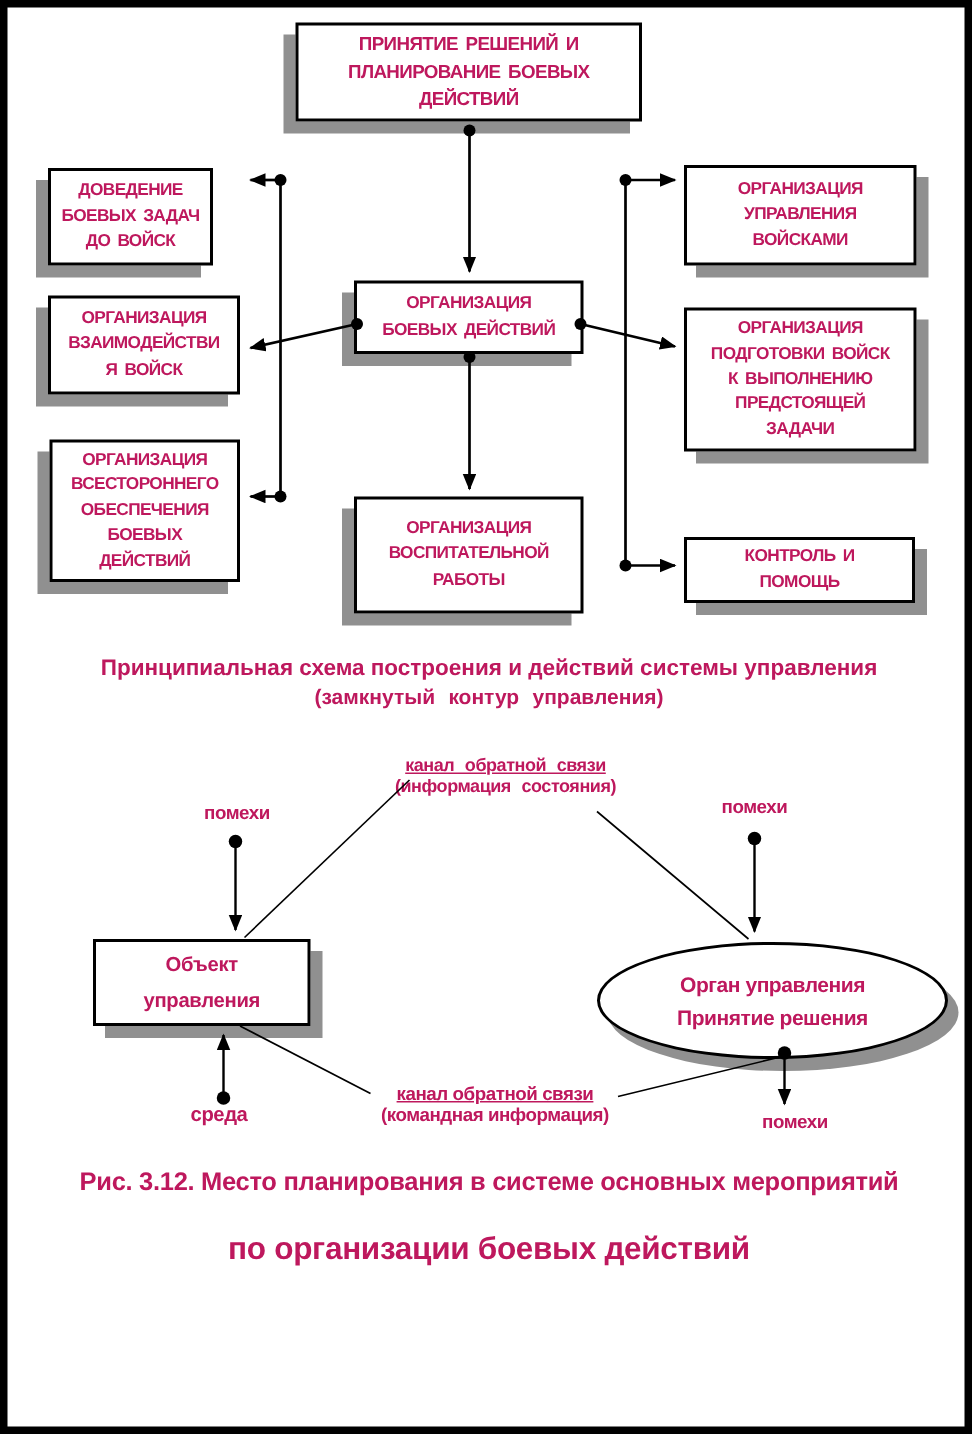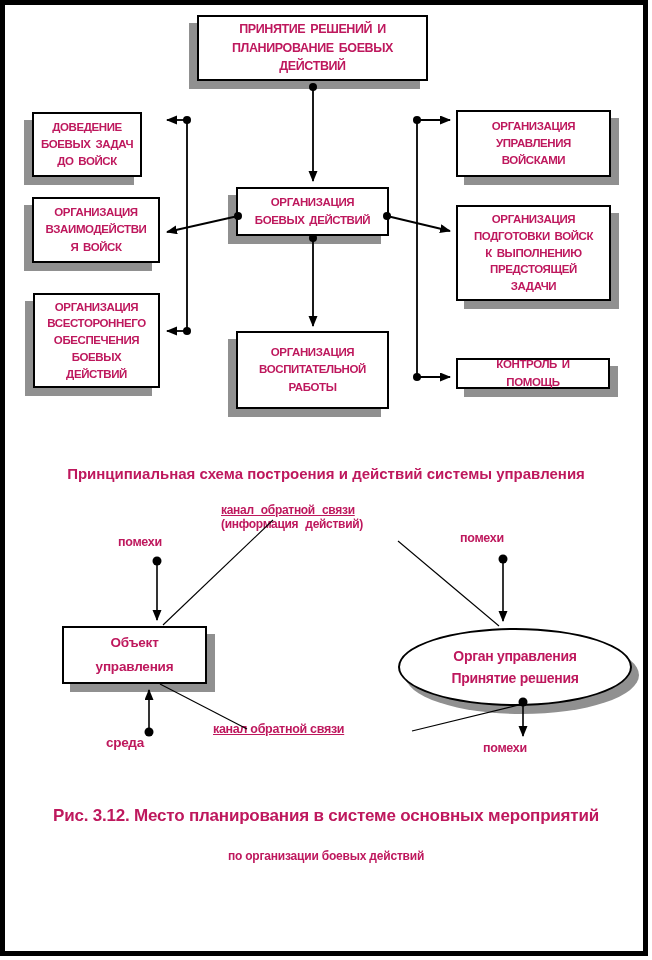--- a/index.html
+++ b/index.html
@@ -12,23 +12,23 @@
         display:flex;align-items:center;justify-content:center;text-align:center;
         font-weight:bold;white-space:pre-line;line-height:1.5;
         font-size:11.5px;letter-spacing:-0.4px;word-spacing:2px;}
   .sh-l{box-shadow:-8px 8px 0 #909090;}
   .sh-r{box-shadow:8px 8px 0 #909090;}
   .ellipse{position:absolute;background:#fff;border:2px solid #000;border-radius:50%;
            box-sizing:border-box;display:flex;align-items:center;justify-content:center;
            text-align:center;font-weight:bold;white-space:pre-line;
            font-size:14px;line-height:1.6;letter-spacing:-0.3px;
            box-shadow:7px 8px 0 #909090;}
-  .lbl{position:absolute;text-align:left;font-weight:bold;letter-spacing:-0.3px;}
+  .lbl{position:absolute;text-align:center;font-weight:bold;letter-spacing:-0.3px;}
   .u{text-decoration:underline;}
-  .cap{position:absolute;left:0;width:652px;text-align:center;font-weight:bold;margin-top:28px;}
+  .cap{position:absolute;left:0;width:652px;text-align:center;font-weight:bold;}
   svg.wires{position:absolute;left:0;top:0;pointer-events:none;}
 </style>
 </head>
 <body>
 
 <div id="page">
   <div class="frame"></div>
 
   <div class="dbox sh-l" style="left:197px;top:15px;width:231px;height:66px;font-size:12.5px;">ПРИНЯТИЕ РЕШЕНИЙ И
 ПЛАНИРОВАНИЕ БОЕВЫХ
@@ -58,51 +58,53 @@
   <div class="dbox sh-r" style="left:456px;top:110px;width:155px;height:67px;">ОРГАНИЗАЦИЯ
 УПРАВЛЕНИЯ
 ВОЙСКАМИ</div>
 
   <div class="dbox sh-r" style="left:456px;top:205px;width:155px;height:96px;line-height:1.45;">ОРГАНИЗАЦИЯ
 ПОДГОТОВКИ ВОЙСК
 К ВЫПОЛНЕНИЮ
 ПРЕДСТОЯЩЕЙ
 ЗАДАЧИ</div>
 
-  <div class="dbox sh-r" style="left:456px;top:358px;width:154px;height:31px;">КОНТРОЛЬ И
+  <div class="dbox sh-r" style="left:456px;top:358px;width:154px;height:44px;">КОНТРОЛЬ И
 ПОМОЩЬ</div>
 
   <div class="cap" style="top:437px;font-size:15px;">Принципиальная схема построения и действий системы управления</div>
+  <div class="cap" style="top:456px;font-size:14px;word-spacing:5px;">(замкнутый контур управления)</div>
 
   <div class="lbl" style="left:221px;top:503px;width:232px;font-size:12px;word-spacing:4px;">
     <div class="u">канал обратной связи</div>
-    <div>(информация действий)</div>
+    <div>(информация состояния)</div>
   </div>
 
   <div class="lbl" style="left:118px;top:535px;width:80px;font-size:12.5px;">помехи</div>
 
   <div class="lbl" style="left:460px;top:531px;width:86px;font-size:12.5px;">помехи</div>
 
   <div class="dbox sh-r" style="left:62px;top:626px;width:145px;height:58px;
         font-size:13.5px;line-height:1.8;letter-spacing:-0.2px;">Объект
 управления</div>
 
   <div class="ellipse" style="left:398px;top:628px;width:234px;height:78px;">Орган управления
 Принятие решения</div>
 
   <div class="lbl" style="left:213px;top:722px;width:234px;font-size:12.5px;">
     <div class="u">канал обратной связи</div>
+    <div>(командная информация)</div>
   </div>
 
   <div class="lbl" style="left:106px;top:735px;width:80px;font-size:13.5px;">среда</div>
 
   <div class="lbl" style="left:483px;top:741px;width:94px;font-size:12.5px;">помехи</div>
 
   <div class="cap" style="top:778px;font-size:17px;letter-spacing:-0.2px;">Рис. 3.12. Место планирования в системе основных мероприятий</div>
-  <div class="cap" style="top:821px;font-size:12px;letter-spacing:-0.2px;">по организации боевых действий</div>
+  <div class="cap" style="top:821px;font-size:21px;letter-spacing:-0.2px;">по организации боевых действий</div>
 
   <svg class="wires" width="652" height="960" viewBox="0 0 652 960">
     <defs>
       <marker id="ah" markerUnits="userSpaceOnUse" markerWidth="12" markerHeight="10" refX="10" refY="4.5" orient="auto">
         <path d="M0,0 L11,4.5 L0,9 Z" fill="#000"></path>
       </marker>
     </defs>
 
     <g stroke="#000" stroke-width="1.8" fill="#000">
 

